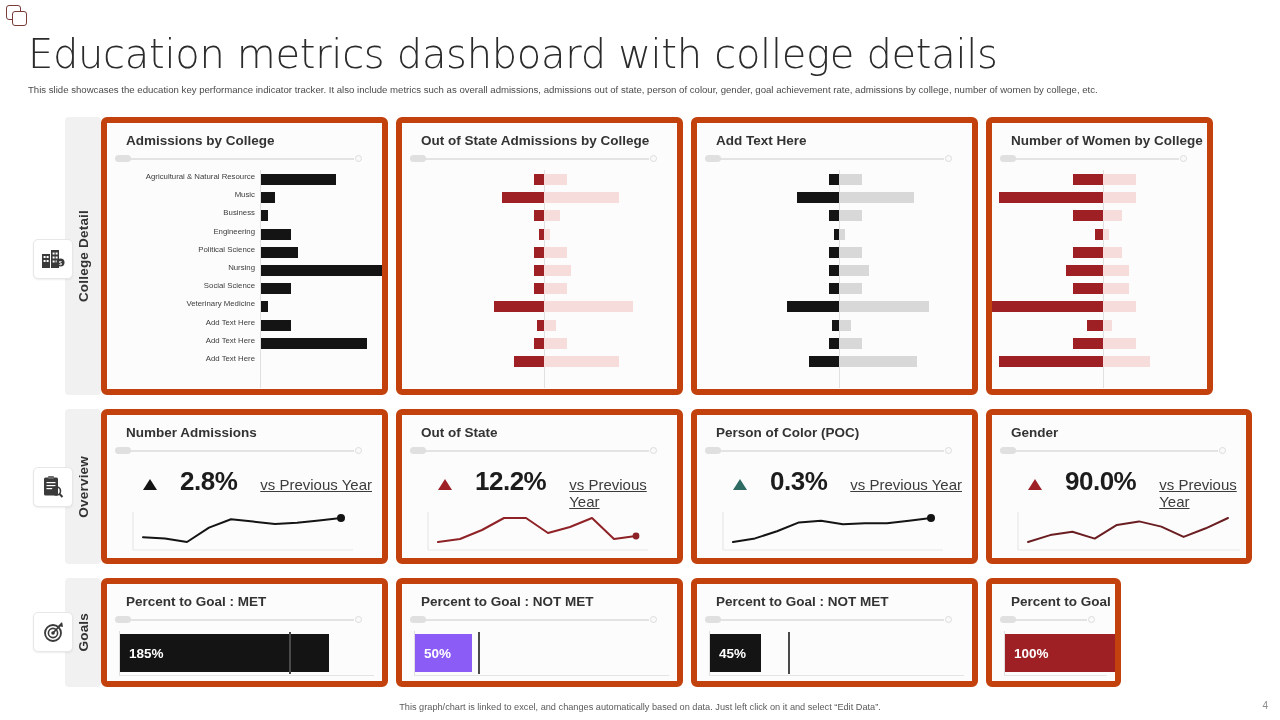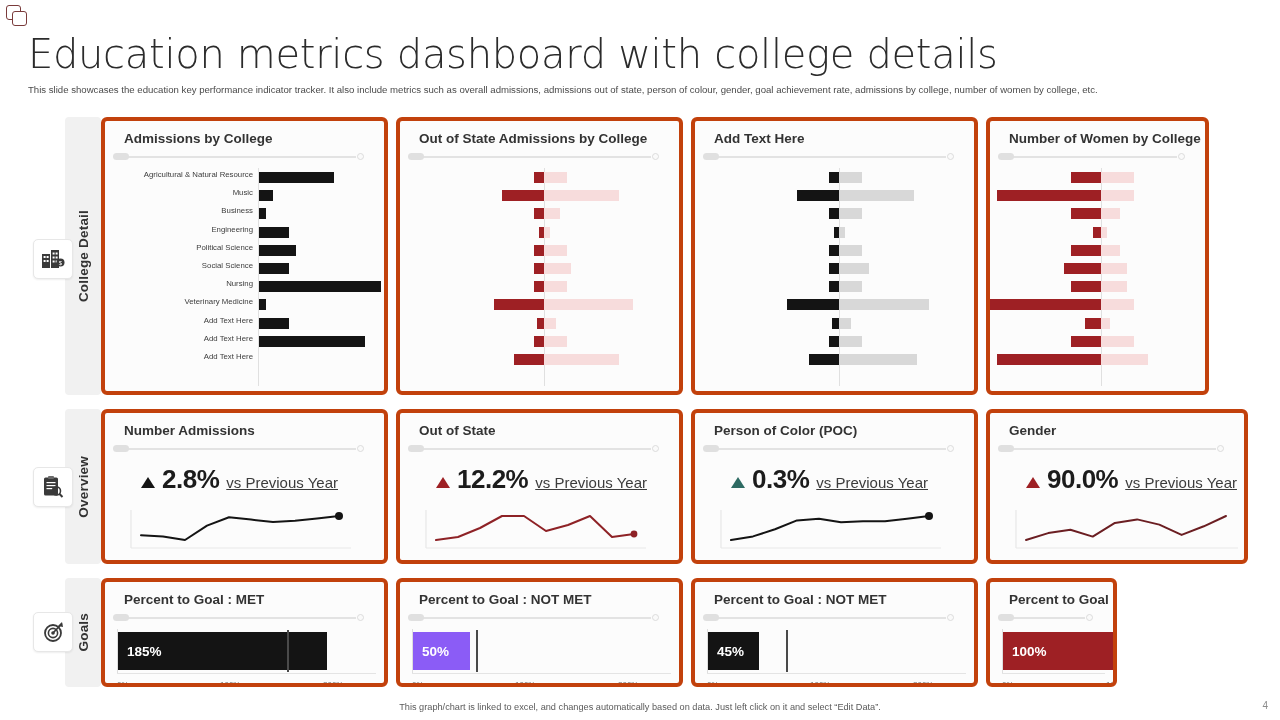--- a/index.html
+++ b/index.html
@@ -55,21 +55,21 @@
     position: absolute; left: 5px; width: 40px; height: 40px;
     background: #fff; border: 1px solid #e7e7e7; border-radius: 5px;
     display: flex; align-items: center; justify-content: center;
     box-shadow: 0 1px 2px rgba(0,0,0,.07);
   }
   .rail-icon svg { display: block; }
 
   
   .cards { display: flex; gap: 8px; flex: 1; }
   .card {
-    background: #fcfcfc; border: 4px solid #c2410c; border-radius: 6px;
+    background: #fcfcfc; border: 6px solid #c2410c; border-radius: 6px;
     position: relative; padding: 10px 4px 8px 12px; overflow: hidden;
   }
   .card.c1 { flex: 0 0 287px; }
   .card.c2 { flex: 0 0 287px; }
   .card.c3 { flex: 0 0 287px; }
   .card.c4 { flex: 1; }
 
   .card-title {
     font-size: 13.5px; font-weight: bold; color: #333;
     white-space: nowrap; margin-left: 7px;
@@ -98,21 +98,21 @@
   .c1 .labelwrap { position: absolute; left: 0; width: 141px; top: 0; height: 18.2px; }
   .c1 .bar { left: 142px; background: #141414; }
 
   
   .dv .axis-line { left: 50%; }
   .dv .bar-left  { right: 50%; }
   .dv .bar-right { left: 50%; }
 
   
   .ov-body { position: relative; margin-top: 10px; }
-  .ov-metric { display: flex; align-items: baseline; gap: 7px; padding-left: 24px; height: 40px; text-align: right; }
+  .ov-metric { display: flex; align-items: baseline; gap: 23px; padding-left: 24px; height: 40px; }
   .tri { width: 0; height: 0; border-left: 7px solid transparent; border-right: 7px solid transparent;
          align-self: center; margin-bottom: 3px; }
   .ov-value { font-size: 26px; font-weight: bold; color: #1c1c1c; letter-spacing: -0.5px; }
   .ov-vs { font-size: 15px; color: #3c3c3c; text-decoration: underline; }
   .spark { margin-top: 4px; height: 46px; position: relative; padding-left: 10px; }
   .spark svg { display: block; }
 
   
   .goal-body { position: relative; margin-top: 9px; height: 66px; }
   .goal-track { position: relative; height: 40px; }
@@ -208,29 +208,29 @@
                 <div class="bar" style="width: 30.375px; background: rgb(20, 20, 20);"></div>
               </div>
               <div class="brow">
                 <div class="labelwrap">
                   <div class="rowlabel">Political Science</div>
                 </div>
                 <div class="bar" style="width: 37.125px; background: rgb(20, 20, 20);"></div>
               </div>
               <div class="brow">
                 <div class="labelwrap">
+                  <div class="rowlabel">Nursing</div>
+                </div>
+                <div class="bar" style="width: 121.5px; background: rgb(20, 20, 20);"></div>
+              </div>
+              <div class="brow">
+                <div class="labelwrap">
                   <div class="rowlabel">Social Science</div>
                 </div>
                 <div class="bar" style="width: 30.375px; background: rgb(20, 20, 20);"></div>
-              </div>
-              <div class="brow">
-                <div class="labelwrap">
-                  <div class="rowlabel">Nursing</div>
-                </div>
-                <div class="bar" style="width: 121.5px; background: rgb(20, 20, 20);"></div>
               </div>
               <div class="brow">
                 <div class="labelwrap">
                   <div class="rowlabel">Veterinary Medicine</div>
                 </div>
                 <div class="bar" style="width: 6.75px; background: rgb(20, 20, 20);"></div>
               </div>
               <div class="brow">
                 <div class="labelwrap">
                   <div class="rowlabel">Add Text Here</div>

